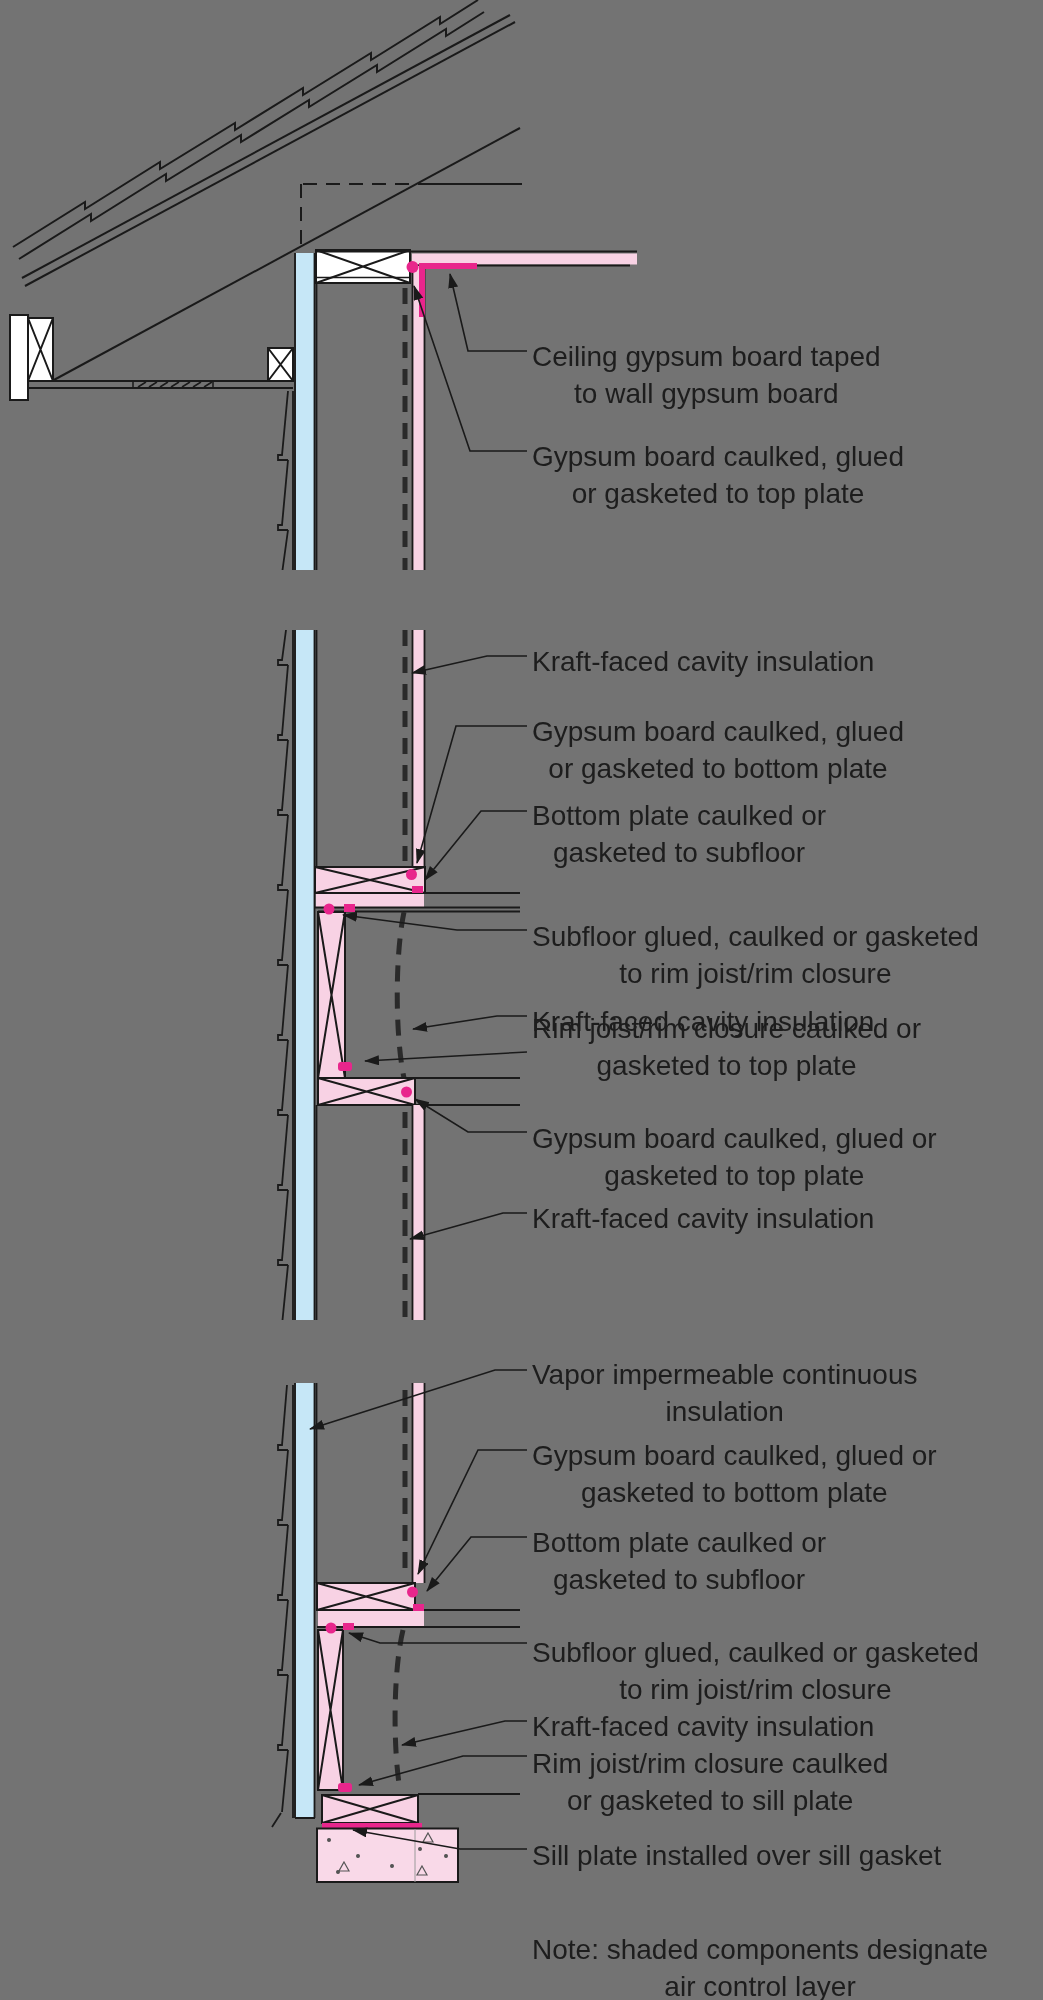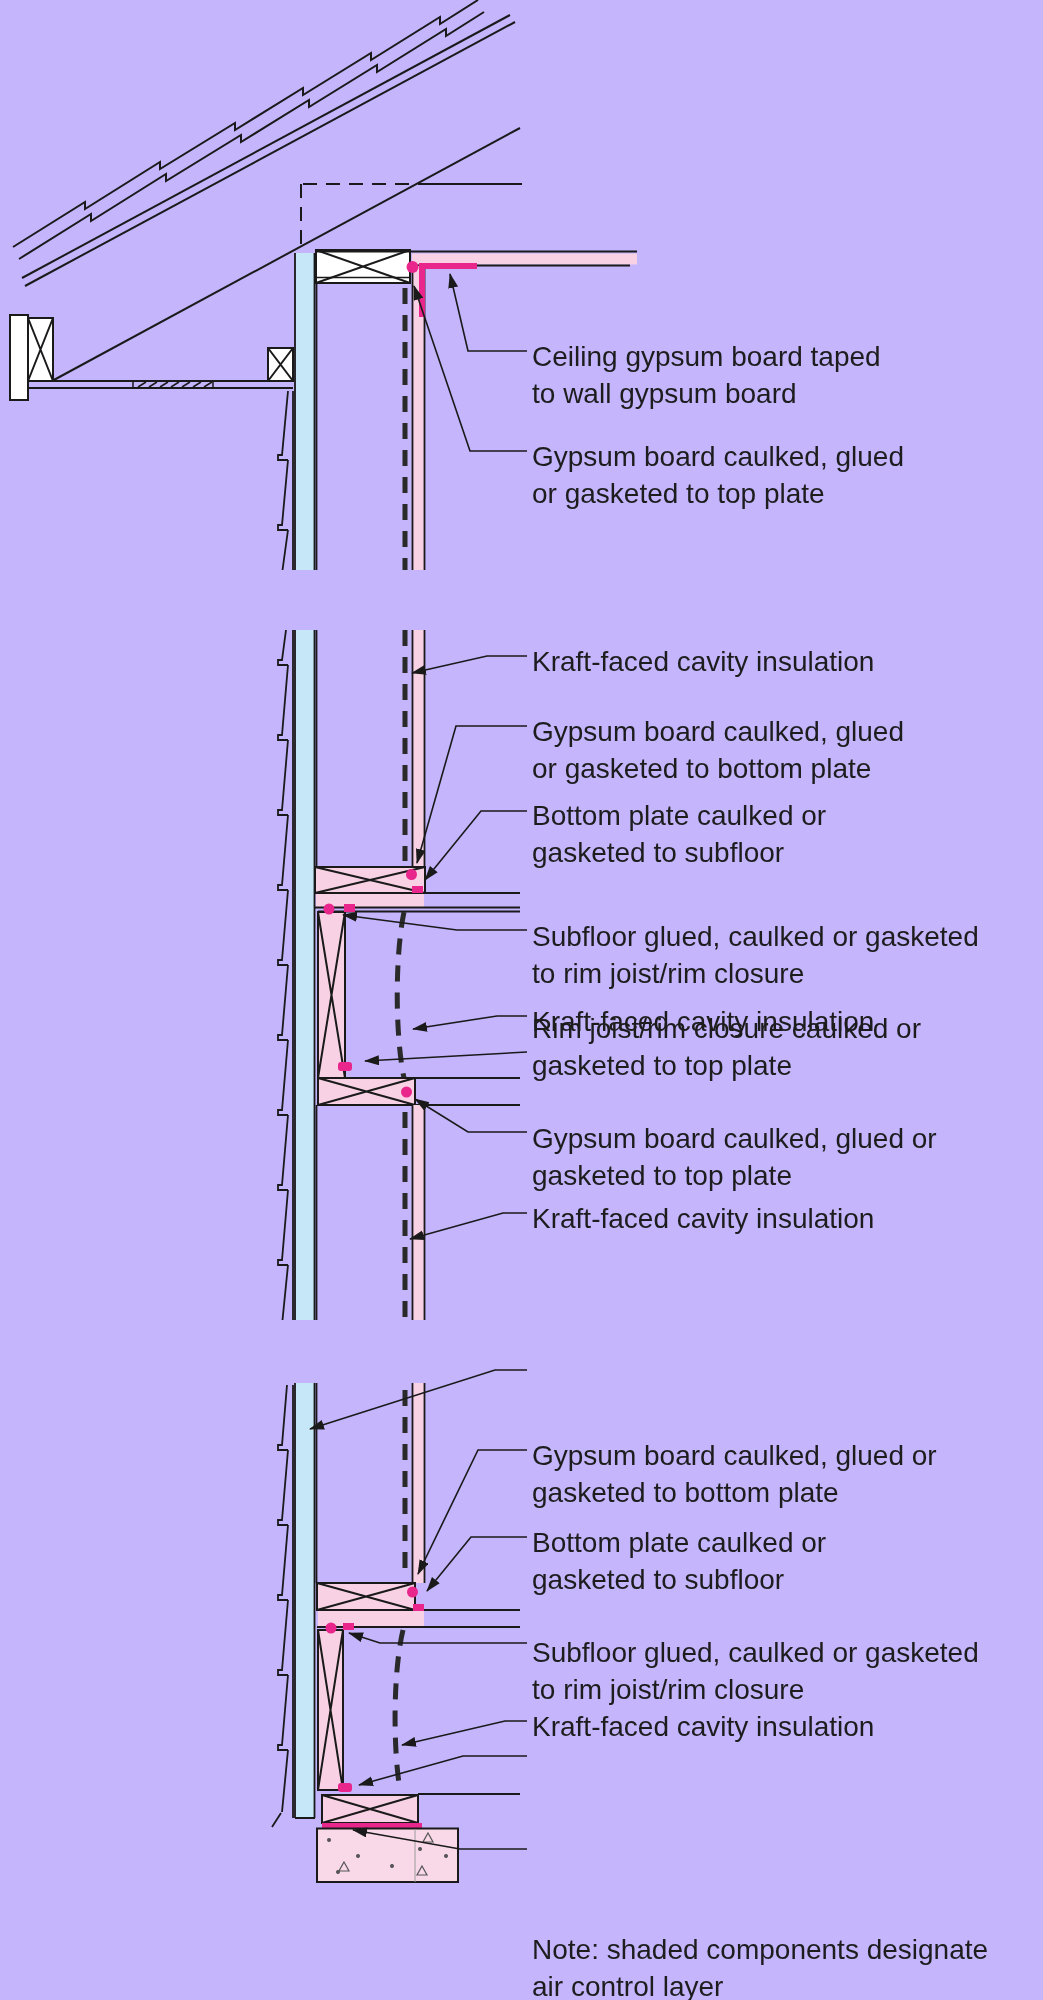--- a/index.html
+++ b/index.html
@@ -1,17 +1,17 @@
 <!DOCTYPE html>
 <html><head>
 <meta charset="utf-8">
 <style>
   html,body{margin:0;padding:0;background:#ffffff;}
-  #page{position:relative;width:1043px;height:2000px;background:#c4b5fd;overflow:hidden;
-        font-family:"Liberation Sans", sans-serif;}
+  #page{position:relative;width:1043px;height:2000px;background:#737373;overflow:hidden;
+        font-family:"Liberation Sans", sans-serif;text-align:center;}
   #drawing{position:absolute;left:0;top:0;}
   .lbl{position:absolute;color:#1d1d1d;font-size:28px;line-height:37px;
        white-space:pre-line;letter-spacing:0;}
 </style>
 </head>
 <body>
 
 <div id="page">
 
 <svg id="drawing" width="1043" height="2000" viewBox="0 0 1043 2000" fill="none" stroke-linecap="butt">
@@ -208,23 +208,28 @@
 <div class="lbl" style="left:532px;top:797px">Bottom plate caulked or
 gasketed to subfloor</div>
 <div class="lbl" style="left:532px;top:918px">Subfloor glued, caulked or gasketed
 to rim joist/rim closure</div>
 <div class="lbl" style="left:532px;top:1003px">Kraft-faced cavity insulation</div>
 <div class="lbl" style="left:532px;top:1010px">Rim joist/rim closure caulked or
 gasketed to top plate</div>
 <div class="lbl" style="left:532px;top:1120px">Gypsum board caulked, glued or
 gasketed to top plate</div>
 <div class="lbl" style="left:532px;top:1200px">Kraft-faced cavity insulation</div>
+<div class="lbl" style="left:532px;top:1356px">Vapor impermeable continuous
+insulation</div>
 <div class="lbl" style="left:532px;top:1437px">Gypsum board caulked, glued or
 gasketed to bottom plate</div>
 <div class="lbl" style="left:532px;top:1524px">Bottom plate caulked or
 gasketed to subfloor</div>
 <div class="lbl" style="left:532px;top:1634px">Subfloor glued, caulked or gasketed
 to rim joist/rim closure</div>
 <div class="lbl" style="left:532px;top:1708px">Kraft-faced cavity insulation</div>
+<div class="lbl" style="left:532px;top:1745px">Rim joist/rim closure caulked
+or gasketed to sill plate</div>
+<div class="lbl" style="left:532px;top:1837px">Sill plate installed over sill gasket</div>
 <div class="lbl" style="left:532px;top:1931px">Note: shaded components designate
 air control layer</div>
 
 </div>
 
 </body></html>

